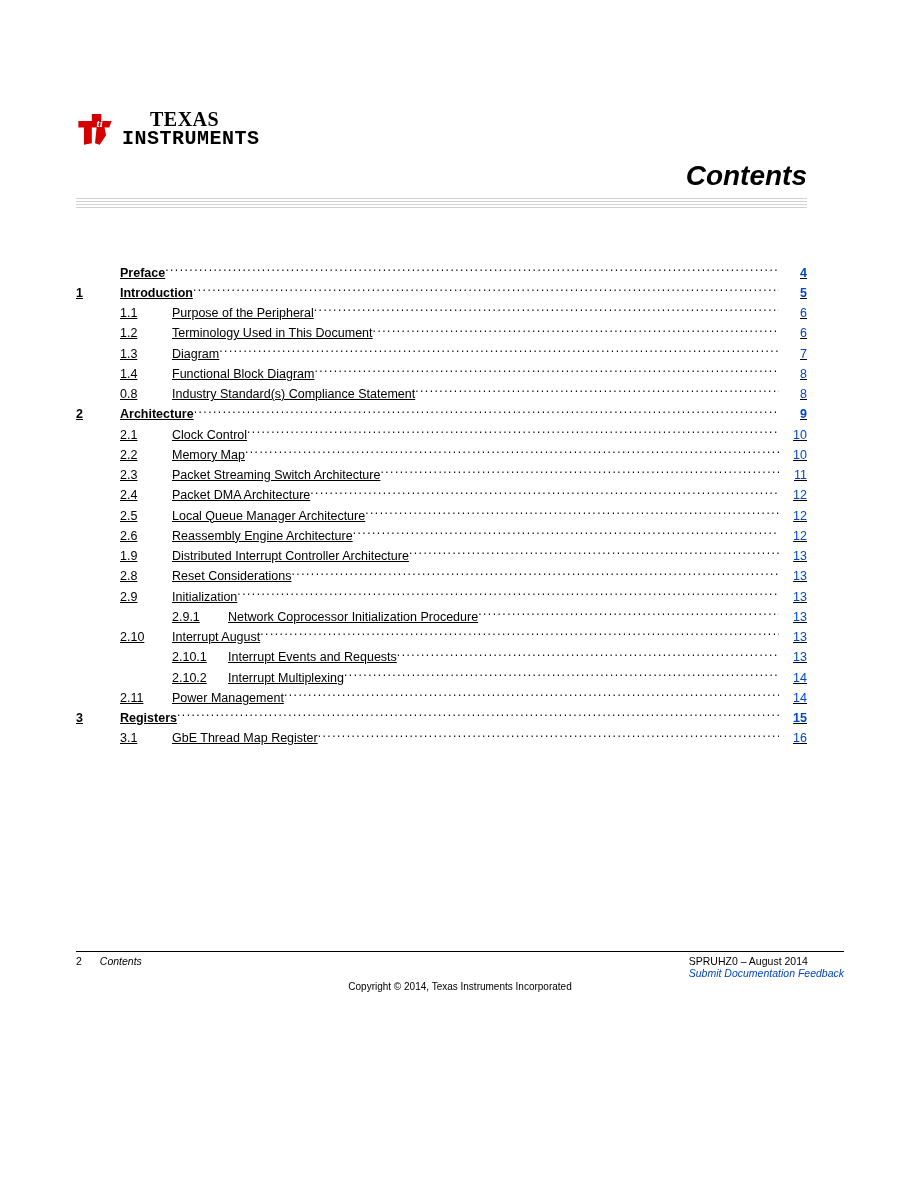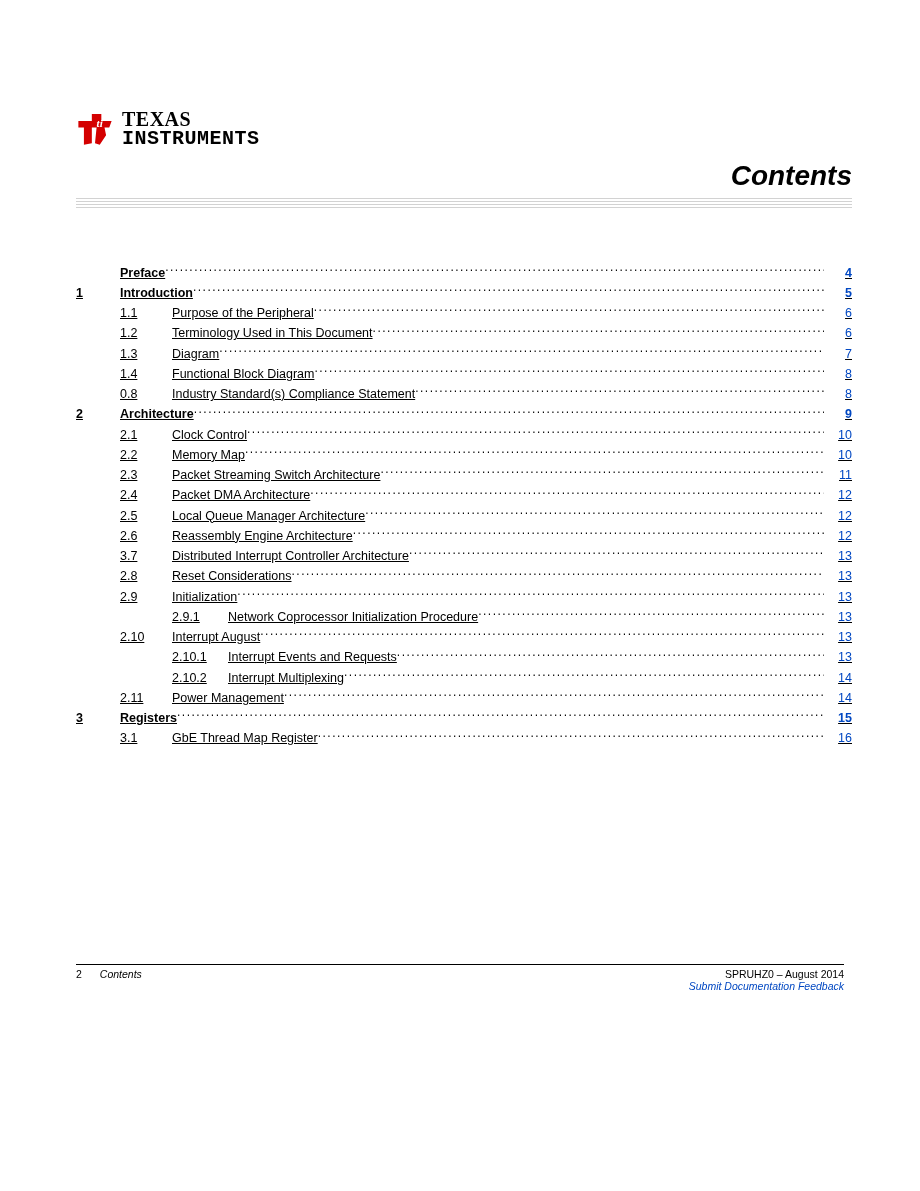--- a/index.html
+++ b/index.html
@@ -1,21 +1,21 @@
 <!DOCTYPE html>
 <html><head>
 <meta charset="utf-8">
 <style>
   * { box-sizing: border-box; margin: 0; padding: 0; }
   html, body { width: 920px; height: 1191px; background: #fff; font-family: Arial, Helvetica, sans-serif; color: #000; }
-  .page { position: relative; width: 920px; height: 1028px; padding: 110px 68px 0 76px; }
+  .page { position: relative; width: 920px; height: 1028px; padding: 110px 113px 0 76px; }
   .logo { display: flex; align-items: center; gap: 8px; margin-bottom: 18px; }
   .logo-icon { width: 38px; height: 38px; position: relative; }
   .logo-text { line-height: 0.95; font-weight: bold; font-size: 20px; letter-spacing: 0.5px; font-family: "Times New Roman", serif; }
-  .logo-text .top { display:block; }
+  .logo-text .top { display:block;margin-left:28px; }
   .logo-text .bot { display:block;font-family:Liberation Mono, monospace; }
   .title { text-align: right; font-style: italic; font-weight: bold; font-size: 28px; font-family: Arial, Helvetica, sans-serif; margin-top: -6px; }
   .rule { margin-top: 6px; height: 10px; background: repeating-linear-gradient(to bottom, #d2d2d2 0 1px, #fff 1px 3px); }
   .toc { margin-top: 56px; font-size: 12.5px; text-decoration: underline; }
   .row { display: flex; align-items: baseline; margin-bottom: 3.5px; line-height: 1.3; }
   .lvl0 .num   { flex: 0 0 44px; font-weight: bold; }
   .lvl0 .label { font-weight: bold; }
   .lvl1 .num-pad { flex: 0 0 44px; }
   .lvl1 .num   { flex: 0 0 52px; }
   .lvl2 .num-pad  { flex: 0 0 44px; }
@@ -26,21 +26,21 @@
   .leader { flex: 1 1 auto; overflow: hidden; position: relative; height: 1em; }
   .leader::after { content: "..............................................................................................................................................................................................................................."; position: absolute; left: 0; bottom: 1px; white-space: nowrap; letter-spacing: 1.5px; color: #000; font-size: 12px; }
   .page-no { flex: 0 0 28px; text-align: right; color: #0047c2; padding-left: 6px; }
   .lvl0 .page-no { font-weight: bold; }
   .footer { position: absolute; left: 76px; right: 76px; bottom: 36px; }
   .footer hr { border: none; border-top: 1px solid #000; margin-bottom: 3px; }
   .footer-grid { display: flex; justify-content: space-between; font-size: 10.5px; }
   .footer-left { display: flex; gap: 18px; align-items: baseline; }
   .footer-left .pg { }
   .footer-left .sec { font-style: italic; }
-  .footer-right { text-align: right; }
+  .footer-right { }
   .footer-right .doc { display:block; }
   .footer-right .link { color: #0047c2; font-style: italic; }
   .footer-copy { text-align: center; font-size: 10px; margin-top: 2px; }
 </style>
 </head>
 <body>
 
 <div class="page">
 
   <div class="logo">
@@ -150,21 +150,21 @@
       </div>
       <div class="row lvl1">
         <span class="num-pad"></span>
         <span class="num">2.6</span>
         <span class="label">Reassembly Engine Architecture</span>
         <span class="leader"></span>
         <a class="page-no">12</a>
       </div>
       <div class="row lvl1">
         <span class="num-pad"></span>
-        <span class="num">3.7</span>
+        <span class="num">1.9</span>
         <span class="label">Distributed Interrupt Controller Architecture</span>
         <span class="leader"></span>
         <a class="page-no">13</a>
       </div>
       <div class="row lvl1">
         <span class="num-pad"></span>
         <span class="num">2.8</span>
         <span class="label">Reset Considerations</span>
         <span class="leader"></span>
         <a class="page-no">13</a>
@@ -234,15 +234,16 @@
     <div class="footer-grid">
       <div class="footer-left">
         <span class="pg">2</span>
         <span class="sec">Contents</span>
       </div>
       <div class="footer-right">
         <span class="doc">SPRUHZ0 – August 2014</span>
         <a class="link">Submit Documentation Feedback</a>
       </div>
     </div>
+    <div class="footer-copy">Copyright © 2014, Texas Instruments Incorporated</div>
   </div>
 
 </div>
 
 </body></html>

